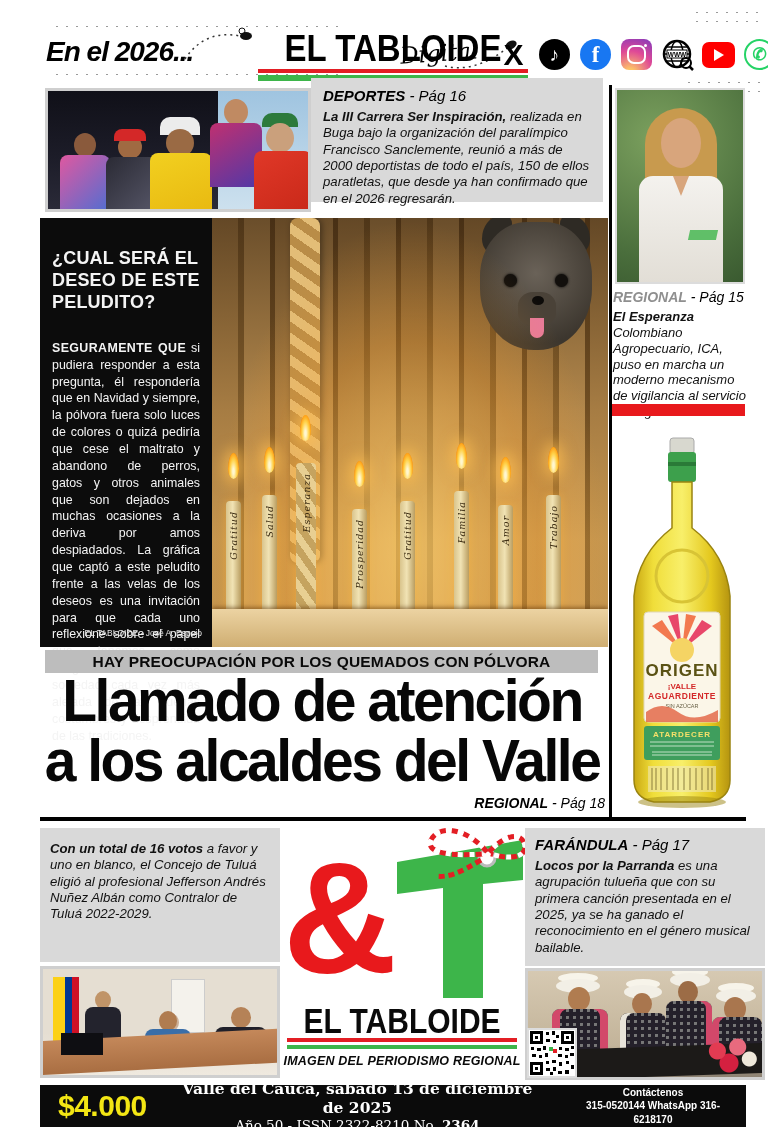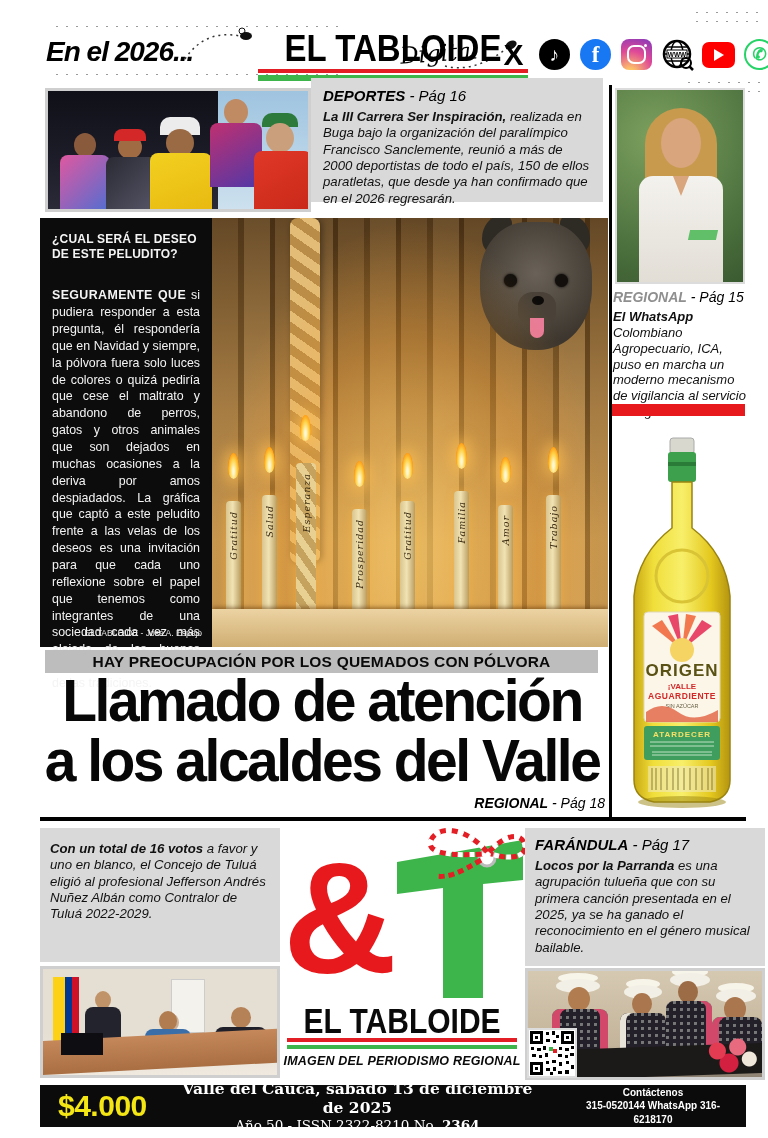--- a/index.html
+++ b/index.html
@@ -47,21 +47,21 @@
   .portrait .bg { position:absolute; inset:0; background:radial-gradient(circle at 30% 25%, #7ba05e, #4a6e3c 70%, #3a5a30); }
   .regional15 { position:absolute; left:613px; top:289px; width:135px; }
   .regional15 .hd { font-size:14px; font-weight:bold; font-style:italic; color:#8f8f8f; }
   .regional15 .hd .pg { color:#000; font-weight:normal; }
   .regional15 .txt { font-size:13px; font-style:italic; color:#111; line-height:1.22; margin-top:4px; }
   .redbar { position:absolute; left:612px; top:404px; width:133px; height:12px; background:#e8191c; }
   .bottle-wrap { position:absolute; left:618px; top:436px; width:128px; height:376px; }
 
   
   .blackbox { position:absolute; left:40px; top:218px; width:172px; height:429px; background:#0c0c0c; color:#f4f4f4; padding:14px 12px 8px 12px; }
-  .blackbox h2 { font-size:12px; line-height:1.22; font-weight:bold; letter-spacing:.2px; }
+  .blackbox h2 { font-size:18px; line-height:1.22; font-weight:bold; letter-spacing:.2px;margin-top:16px; }
   .blackbox .body { margin-top:26px; font-size:12.4px; line-height:1.36; text-align:justify; }
   .blackbox .body b { font-weight:bold; letter-spacing:.4px; }
   .blackbox .credit { position:absolute; right:10px; bottom:9px; font-size:8.5px; color:#e8e8e8; }
 
   .candle-scene { position:absolute; left:212px; top:218px; width:396px; height:429px; overflow:hidden;
     background:repeating-linear-gradient(90deg,#b98d4e 0 26px,#8a6530 26px 32px,#c79a58 32px 58px,#7a5728 58px 63px);
   }
   .candle-scene .tint { position:absolute; inset:0; background:linear-gradient(180deg, rgba(30,15,5,.55), rgba(60,30,5,.15) 45%, rgba(255,190,80,.18) 75%); }
   .candle-scene .glow { position:absolute; inset:0; background:radial-gradient(ellipse at 50% 78%, rgba(255,210,110,.6), rgba(255,160,40,.25) 45%, transparent 70%); }
   .rope { position:absolute; left:78px; top:0; width:30px; height:345px; background:repeating-linear-gradient(35deg,#e3bd77 0 9px,#b98c47 9px 18px); border-radius:8px; box-shadow:2px 0 6px rgba(0,0,0,.4); }
@@ -237,21 +237,21 @@
     <div style="position:absolute; left:22px; top:86px; width:84px; height:106px; background:linear-gradient(180deg,#f4f2ee,#e2ded6); border-radius:14px 14px 0 0;"></div>
     <div style="position:absolute; left:56px; top:86px; width:16px; height:20px; background:#d8a57c; clip-path:polygon(0 0,100% 0,50% 100%);"></div>
     <div style="position:absolute; left:72px; top:140px; width:28px; height:10px; background:#3db54a; transform:skewX(-12deg); opacity:.8;"></div>
   </div>
 
   <div class="regional15">
     <div class="hd">
       <span>REGIONAL</span><span class="pg"> - Pág 15</span>
     </div>
     <div class="txt">
-      <b>El WhatsApp</b><span> Colombiano Agropecuario, ICA, puso en marcha un moderno mecanismo de vigilancia al servicio de la ganadería.</span>
+      <b>El Esperanza</b><span> Colombiano Agropecuario, ICA, puso en marcha un moderno mecanismo de vigilancia al servicio de la ganadería.</span>
     </div>
   </div>
   <div class="redbar"></div>
 
   <div class="bottle-wrap">
     <svg width="128" height="376" viewBox="0 0 128 376">
       <defs>
         <linearGradient id="glassY" x1="0" x2="1">
           <stop offset="0" stop-color="#caa913"></stop>
             <stop offset=".2" stop-color="#f0de3a"></stop>

